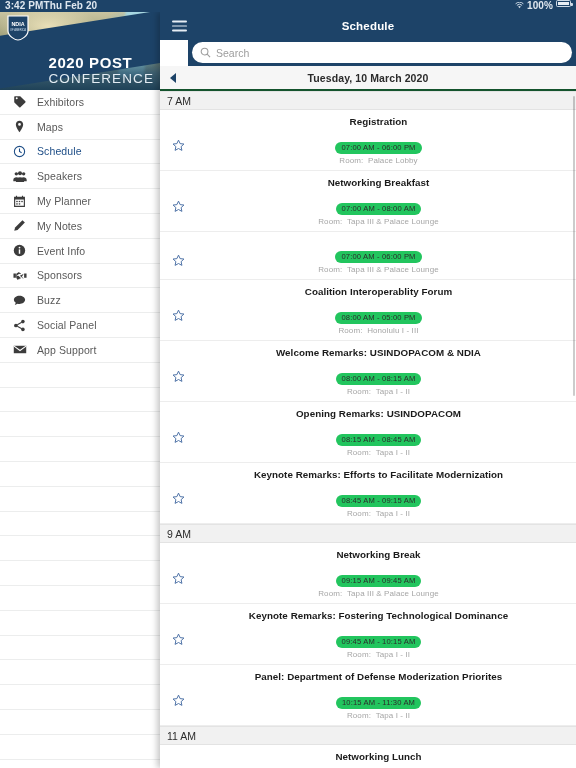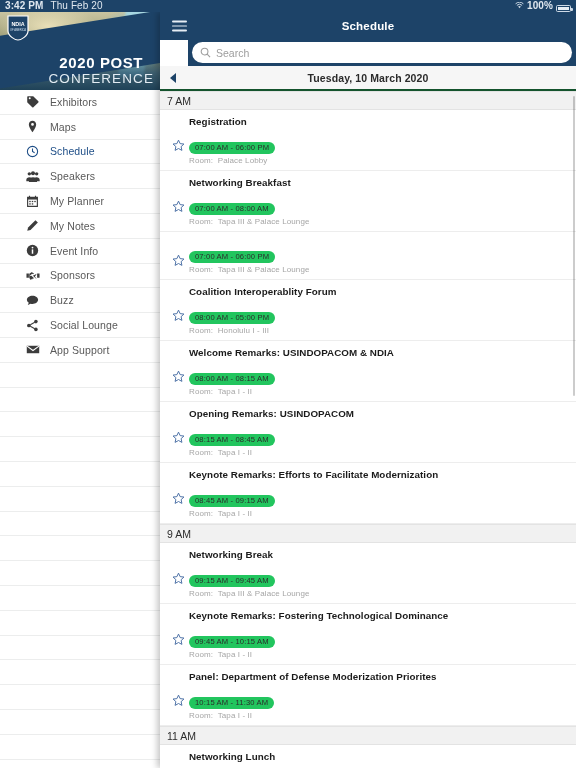--- a/index.html
+++ b/index.html
@@ -13,22 +13,22 @@
   .device { position:relative; width:576px; height:768px; overflow:hidden; background:#f7f7f7; }
 
   
   .statusbar {
     position:absolute; top:0; left:0; width:576px; height:12px;
     background:#1d4368; color:#dfe7ef;
     font-size:10px; line-height:12px; display:flex; align-items:center;
     padding:0 5px; z-index:40; letter-spacing:.1px;
   }
   .sb-time { font-weight:bold; }
-  .sb-date { margin-left:7px; font-weight:normal; }
-  .sb-right { margin-left:auto; display:flex; align-items:flex-end; gap:3px; }
+  .sb-date { font-weight:bold; }
+  .sb-right { margin-left:auto; display:flex; align-items:flex-start; gap:3px; }
   .wifi-ic { display:inline-block; }
   .batt { width:15px; height:7px; border:1px solid #cfdbe7; border-radius:1.5px; position:relative; }
   .batt:after { content:""; position:absolute; right:-2.5px; top:2px; width:1.5px; height:3px; background:#cfdbe7; border-radius:0 1px 1px 0;}
   .batt i { position:absolute; left:1px; top:1px; bottom:1px; width:11px; background:#e8eef4; display:block; }
 
   
   .sidebar {
     position:absolute; top:12px; left:0; width:160px; height:756px;
     background:#ffffff; overflow:hidden; z-index:10;
   }
@@ -51,27 +51,27 @@
   .banner .glow { position:absolute; left:42%; top:60%; width:18px; height:8px; border-radius:50%;
      background:radial-gradient(circle,#ffd34a,rgba(255,211,74,0) 70%); }
   .banner .diag {
     position:absolute; left:-10px; bottom:0; width:185px; height:52px;
     background:#1d4368; transform:rotate(-9deg); transform-origin:left bottom;
   }
   .banner .diag-top {
     position:absolute; left:-10px; bottom:32px; width:185px; height:4px;
     background:#ffffff; transform:rotate(-9deg); transform-origin:left bottom; opacity:.95;
   }
-  .banner .btext { position:absolute; right:6px; bottom:4px; text-align:center; z-index:3; }
+  .banner .btext { position:absolute; right:6px; bottom:4px; text-align:left; z-index:3; }
   .banner .bline1 { color:#ffffff; font-size:15px; font-weight:bold; letter-spacing:.6px; line-height:16px; }
   .banner .bline2 { color:#e3ecf3; font-size:13.5px; letter-spacing:1.1px; line-height:15px; }
   .shield { position:absolute; left:7px; top:3px; width:22px; height:26px; z-index:4; }
 
   .menu { background:#fff; }
-  .mrow { height:24.8px; display:flex; align-items:center; padding-left:26px;
+  .mrow { height:24.8px; display:flex; align-items:center; padding-left:13px;
           border-bottom:1px solid #eceded; }
   .mrow .mic { width:17px; display:flex; align-items:center; justify-content:flex-start; color:#3c3c3c; }
   .mrow .mlabel { font-size:10.5px; color:#595959; margin-left:7px; letter-spacing:.1px; }
   .mrow.active .mlabel { color:#1d4d86; }
   .mrow.active .mic { color:#1d4d86; }
   .mrow.blank { height:24.8px; }
 
   
   .main {
     position:absolute; top:12px; left:160px; width:416px; height:756px;
@@ -93,21 +93,21 @@
              display:flex; align-items:center; position:relative; }
   .datebar .prev { position:absolute; left:10px; width:10px; height:12px; display:flex; align-items:center; color:#1d4368; }
   .datebar .dlabel { width:100%; text-align:center; font-size:10.5px; color:#2b2b2b; font-weight:bold; letter-spacing:.1px; }
 
   .list { position:absolute; top:79px; left:0; width:416px; height:677px; overflow:hidden; background:#fff; }
   .hourhdr { height:19px; background:#f1f1f1; border-top:1px solid #e3e3e3; border-bottom:1px solid #e3e3e3;
              display:flex; align-items:center; padding-left:7px;
              font-size:10.5px; color:#2c2c2c; }
   .item { display:flex; padding:5px 8px 5px 8px; border-bottom:1px solid #ededed; background:#fff; }
   .star { width:21px; flex:0 0 21px; display:flex; align-items:center; justify-content:center; padding-top:10px; }
-  .ibody { flex:1; min-width:0; }
+  .ibody { flex:1; min-width:0;text-align:center; }
   .ititle { font-size:9.8px; color:#1b1b1b; font-weight:bold; line-height:13px; letter-spacing:.05px; }
   .ibadge { display:inline-block; margin-top:14px; background:#22c55e; border-radius:7px;
             padding:1px 6px 1.5px 6px; font-size:7.6px; font-weight:normal; color:#2b2b2b; letter-spacing:.15px; }
   .iroom { margin-top:2px; font-size:8px; color:#a6a6a6; letter-spacing:.1px; }
 
   .scroll-ind { position:absolute; right:1px; top:84px; width:2.5px; height:300px;
                 background:rgba(0,0,0,.20); border-radius:2px; }
 </style>
 </head>
 <body>
@@ -254,21 +254,21 @@
 
       <div class="mrow">
         <span class="mic">
           <svg width="13" height="13" viewBox="0 0 16 16" fill="currentColor">
               <circle cx="12.2" cy="3.2" r="2.2"></circle>
               <circle cx="3.6" cy="8" r="2.3"></circle>
               <circle cx="12.2" cy="12.8" r="2.2"></circle>
               <path d="M5.3 7 10.8 4M5.3 9l5.5 3" stroke="currentColor" stroke-width="1.3"></path>
             </svg>
         </span>
-        <span class="mlabel">Social Lounge</span>
+        <span class="mlabel">Social Panel</span>
       </div>
 
       <div class="mrow">
         <span class="mic">
           <svg width="14" height="13" viewBox="0 0 18 14" fill="currentColor">
               <path d="M1 2.2h16v9.6H1z"></path>
               <path d="M1.3 2.6 9 8.3l7.7-5.7" stroke="#ffffff" stroke-width="1.3" fill="none"></path>
             </svg>
         </span>
         <span class="mlabel">App Support</span>

